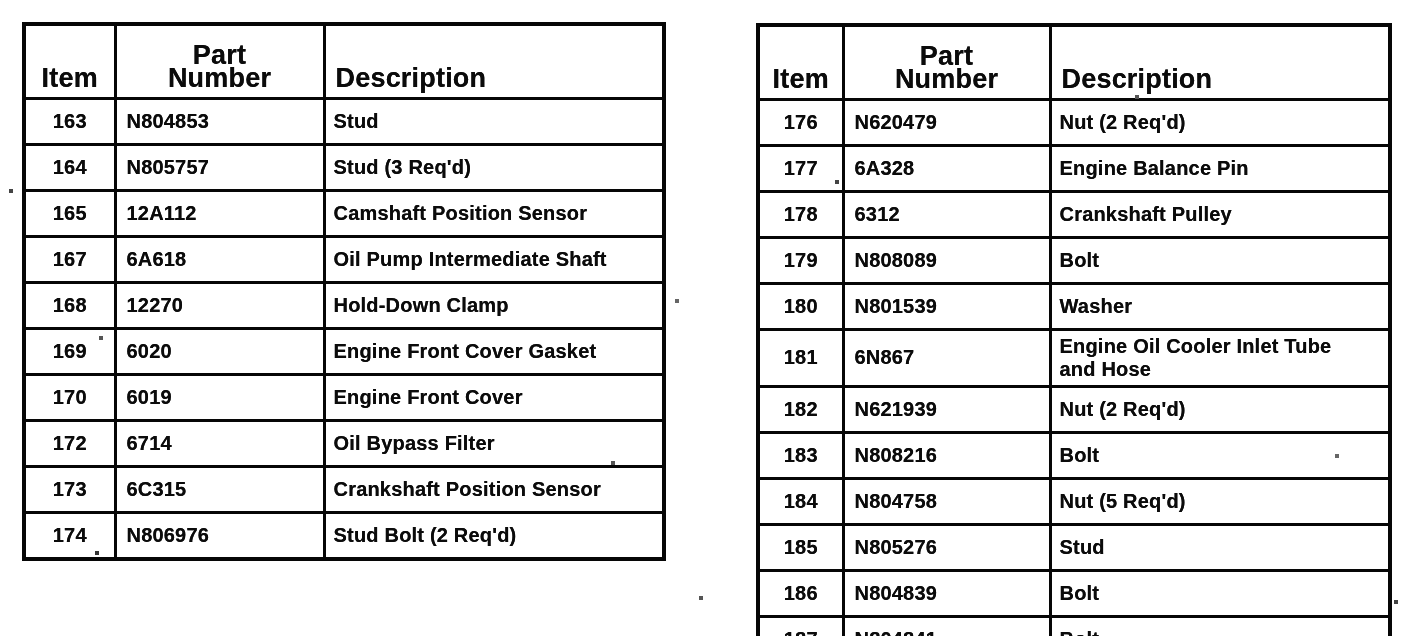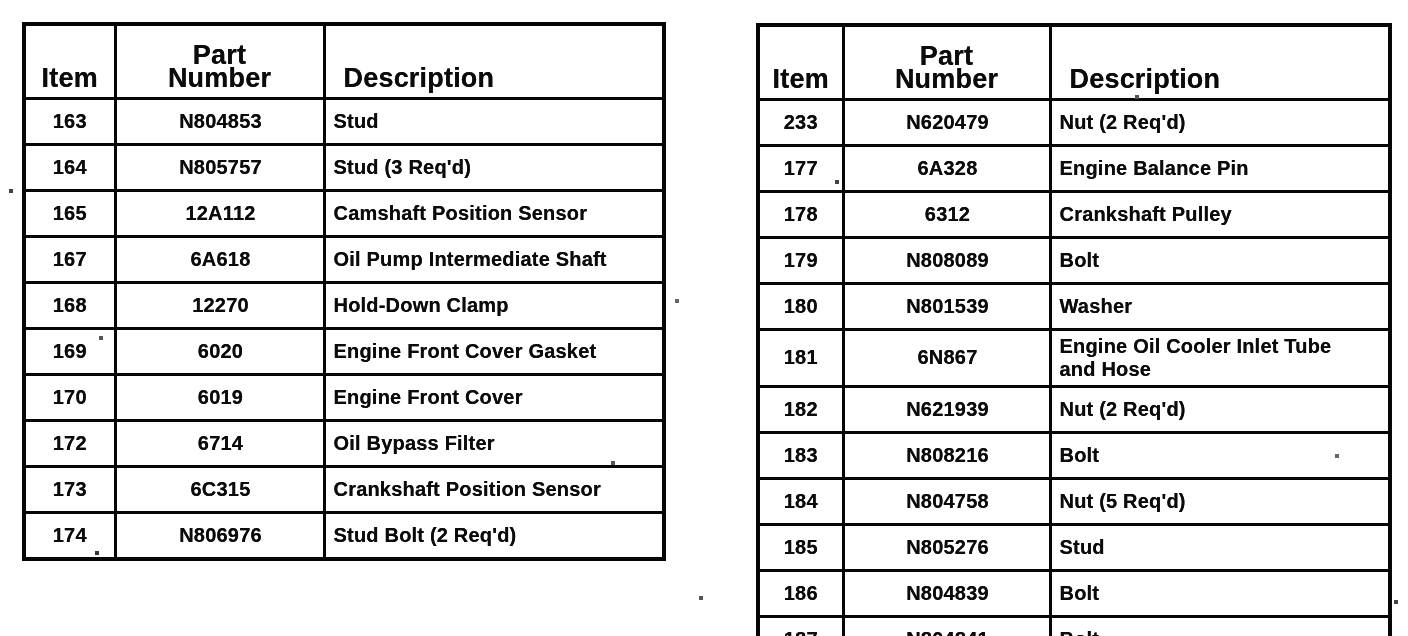--- a/index.html
+++ b/index.html
@@ -43,29 +43,29 @@
     overflow: hidden;
   }
   .parts-table thead tr { height: 74px; }
   .parts-table th {
     vertical-align: bottom;
     padding: 4px 8px 7px 8px;
     font-size: 27px;
   }
   th.h-item { text-align: center; }
   th.h-part { text-align: center; white-space: pre-line; }
-  th.h-desc { text-align: left; padding-left: 18px; }
+  th.h-desc { text-align: left; padding-left: 10px; }
 
   .parts-table td {
     height: 35px;
     vertical-align: middle;
     padding: 4px 8px;
   }
   td.col-item { text-align: center; }
-  td.col-part { text-align: center; padding-left: 10px; margin-top: 45px; }
+  td.col-part { text-align: left; padding-left: 10px; margin-top: 45px; }
   td.col-desc { text-align: left; padding-left: 8px; white-space: pre-line; }
 
   
   .scan-noise {
     position: absolute;
     left: 0; top: 0;
     width: 2px; height: 2px;
     background: transparent;
     box-shadow:
       10px 190px 0 1px #444,
@@ -162,21 +162,21 @@
     <thead>
       <tr>
         <th class="h-item">Item</th>
         <th class="h-part">Part
 Number</th>
         <th class="h-desc">Description</th>
       </tr>
     </thead>
     <tbody>
         <tr>
-          <td class="col-item">233</td>
+          <td class="col-item">176</td>
           <td class="col-part">N620479</td>
           <td class="col-desc">Nut (2 Req'd)</td>
         </tr>
         <tr>
           <td class="col-item">177</td>
           <td class="col-part">6A328</td>
           <td class="col-desc">Engine Balance Pin</td>
         </tr>
         <tr>
           <td class="col-item">178</td>

